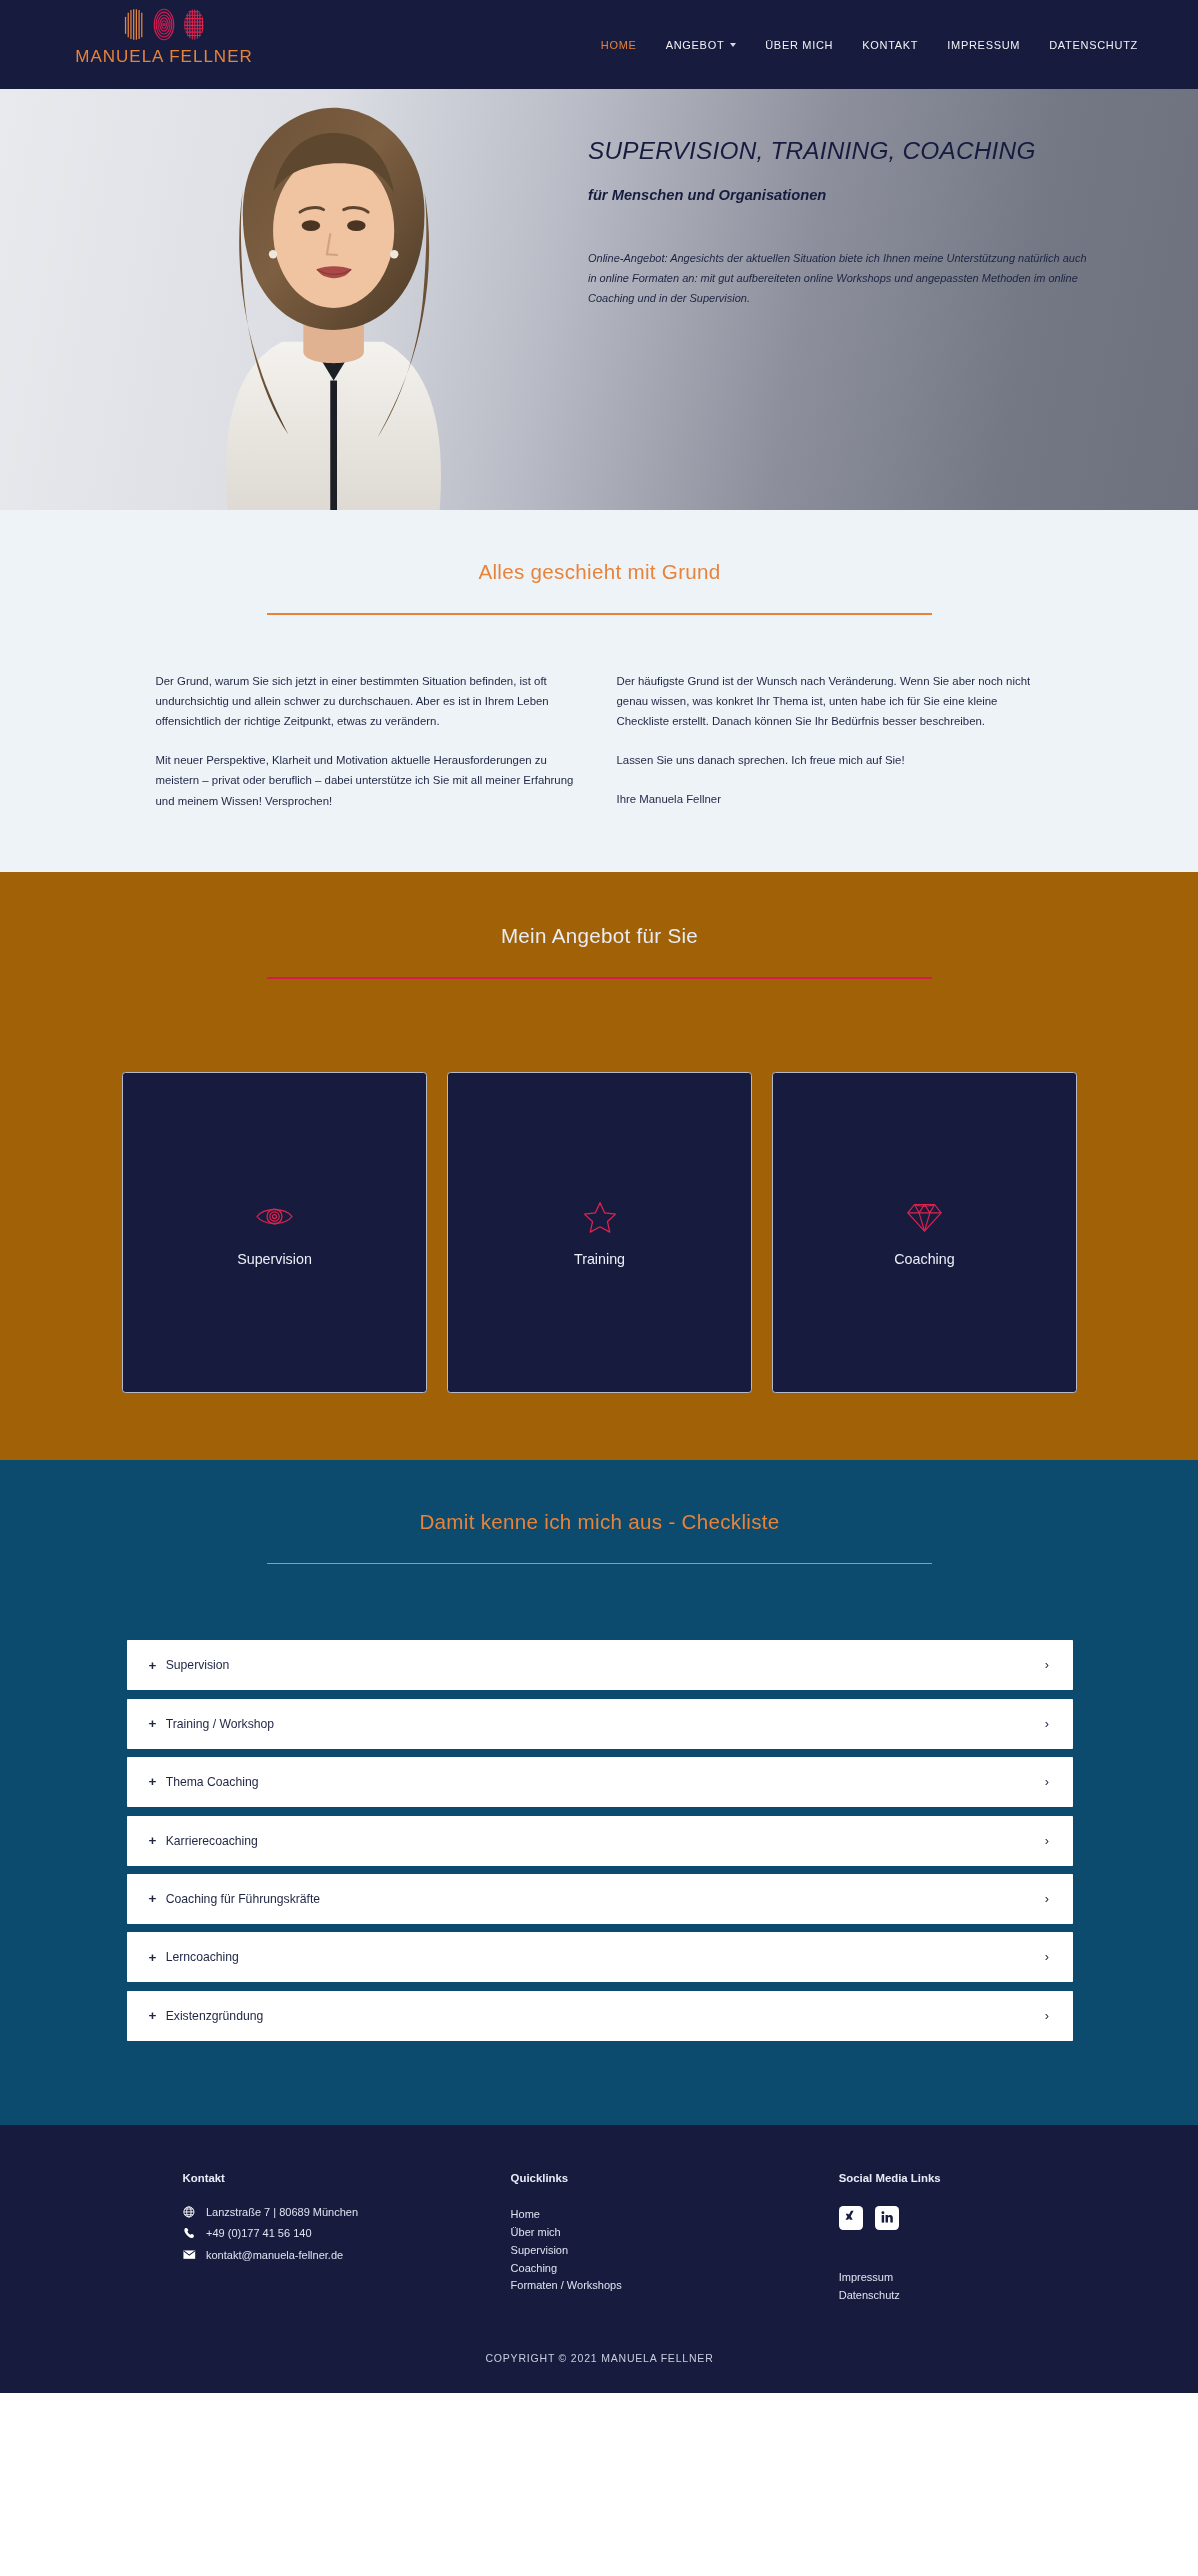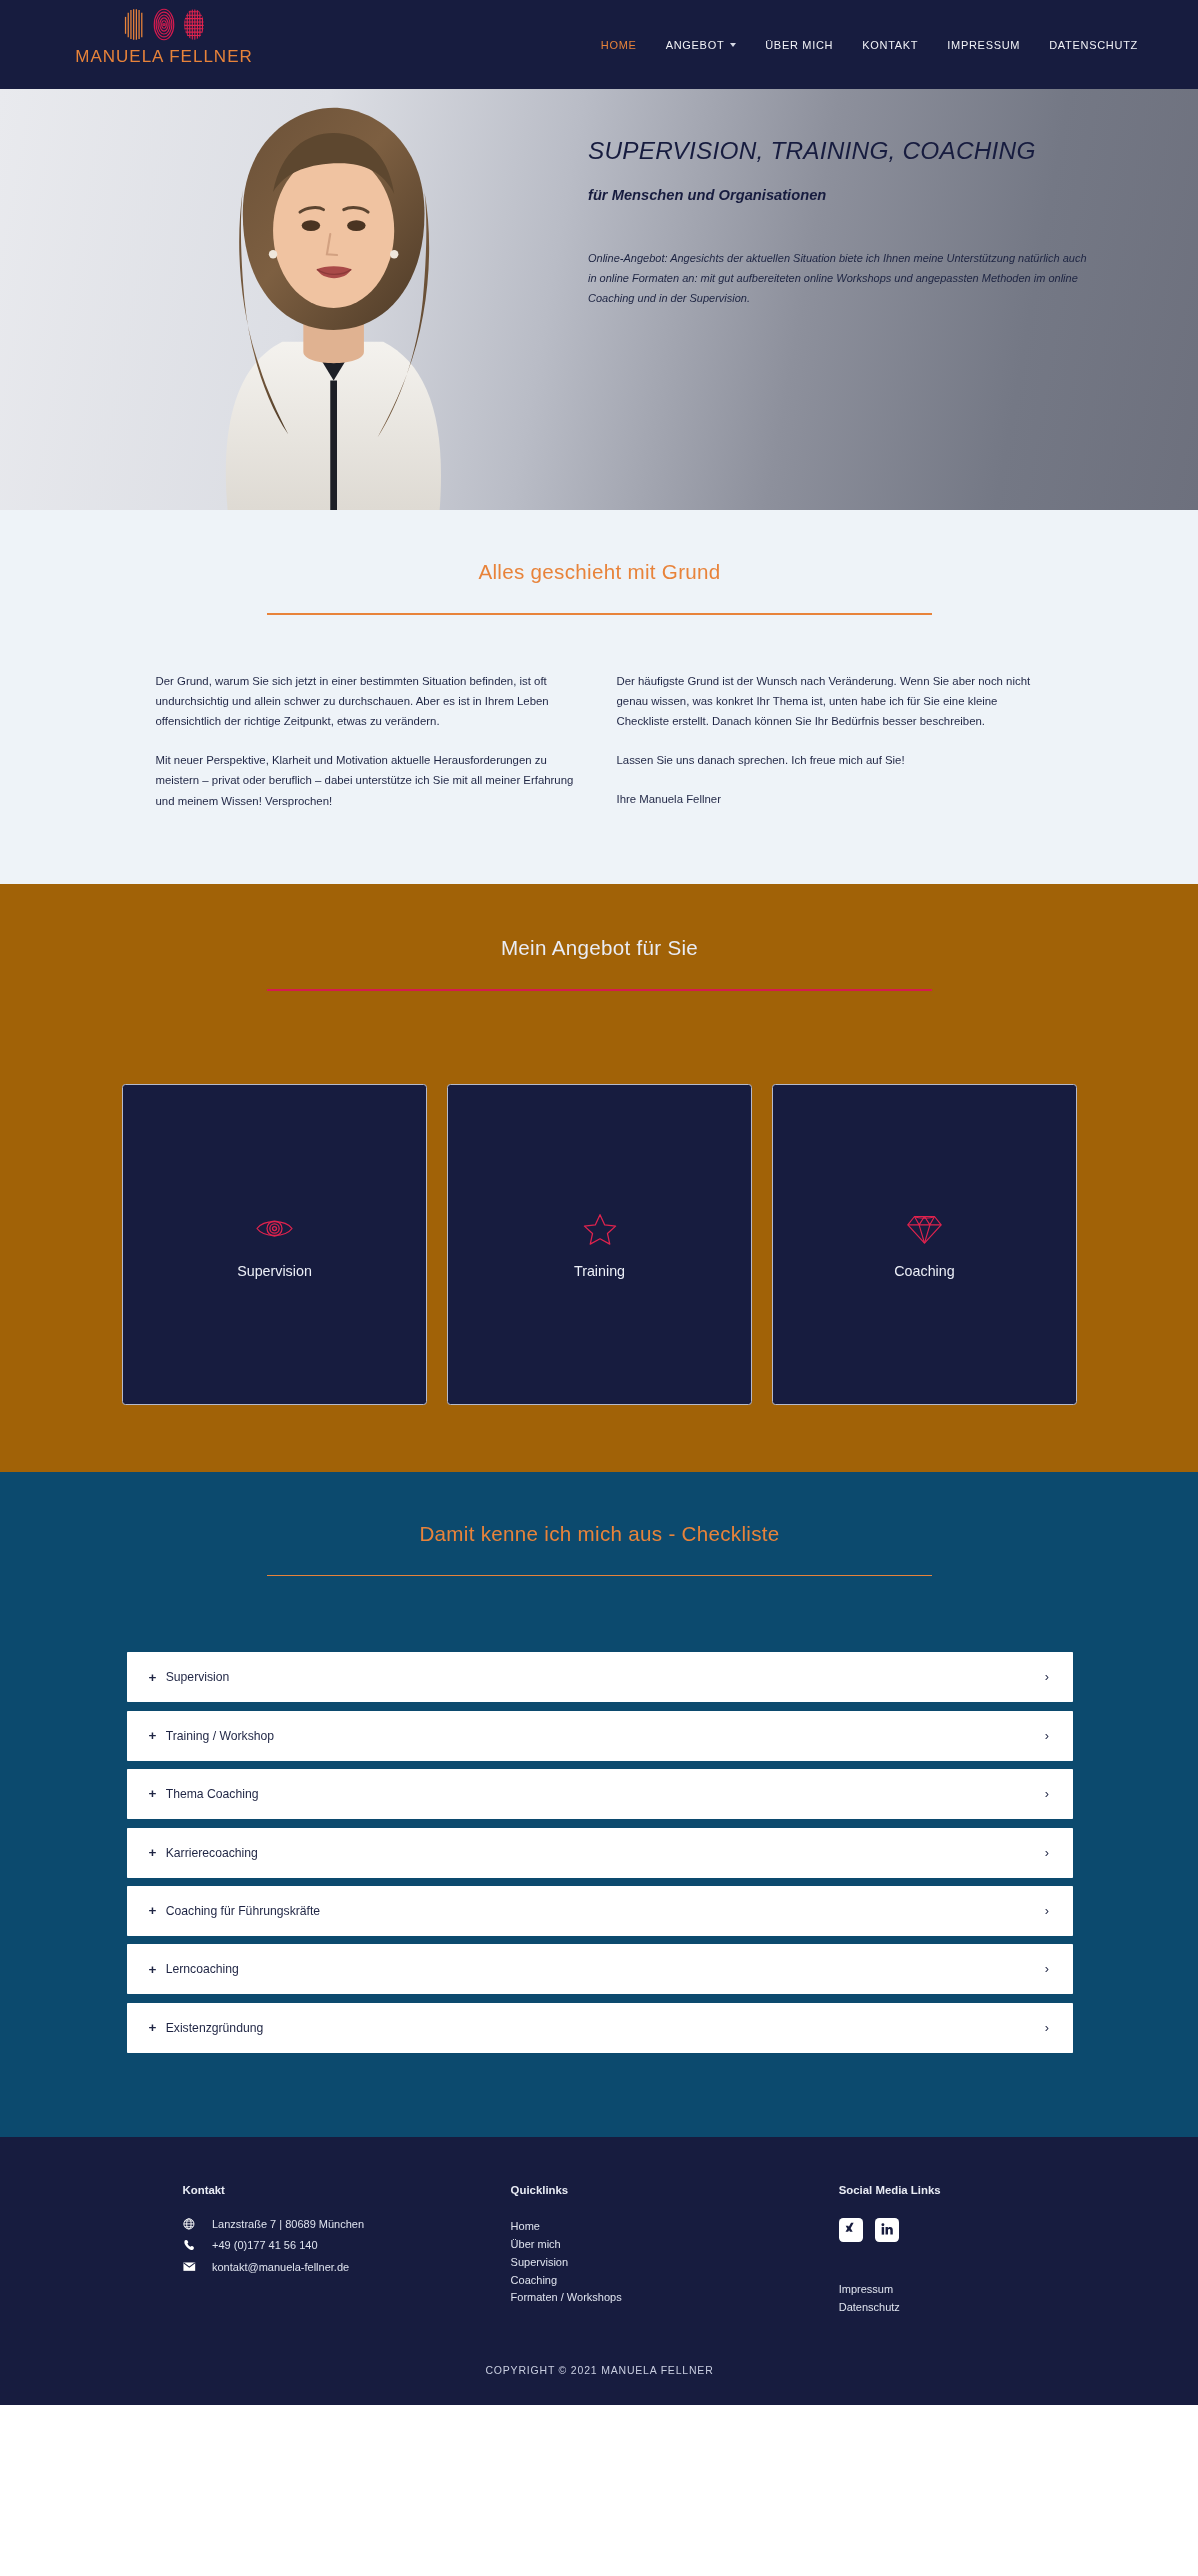--- a/index.html
+++ b/index.html
@@ -137,21 +137,21 @@
     height: 1.7px;
     background: #e8833a;
     margin: 29px auto 0;
   }
   .rule.crimson { background: #d51b4f; }
 
   .two-col {
     display: flex;
     gap: 34px;
     width: 942px;
-    margin: 56px auto 12px;
+    margin: 56px auto 0;
     padding: 0 27px;
     justify-content: center;
   }
   .col { width: 454px; }
   .col p {
     font-size: 11.4px;
     line-height: 1.78;
     color: #1f2544;
   }
   .col p + p { margin-top: 18.5px; }
@@ -232,21 +232,21 @@
   .fcol-social { width: 286px; }
   .fh {
     color: #e9ecf5;
     font-size: 11.4px;
     font-weight: 700;
     margin-bottom: 22px;
   }
   .contact-row {
     display: flex;
     align-items: center;
-    gap: 16px;
+    gap: 10px;
     margin-bottom: 9.3px;
     color: #dfe3ee;
     font-size: 11px;
   }
   .c-ico { width: 13.5px; display: flex; justify-content: center; color: #ffffff; }
   .qlink {
     display: block;
     color: #dfe3ee;
     font-size: 11px;
     line-height: 1.62;

